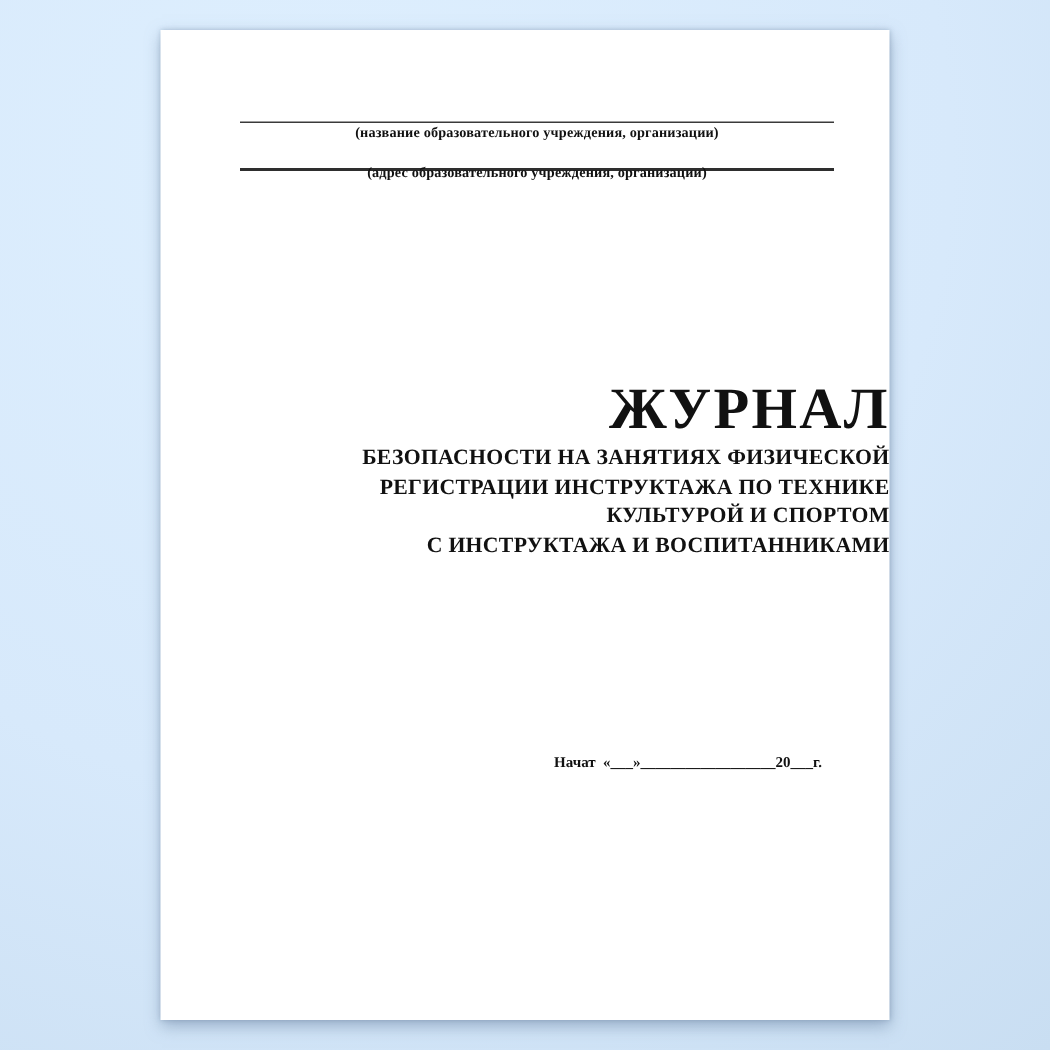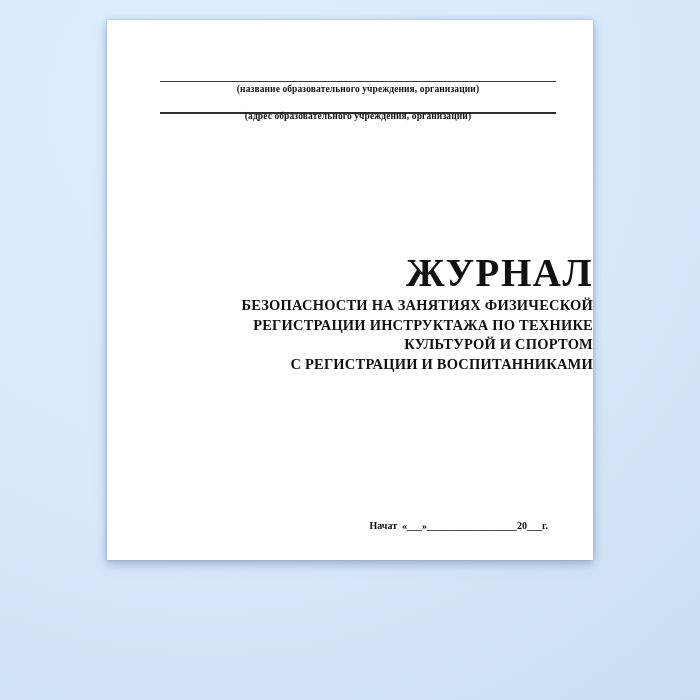--- a/index.html
+++ b/index.html
@@ -3,38 +3,38 @@
 <meta charset="utf-8">
 <style>
   html, body { margin: 0; padding: 0; }
   body {
     width: 700px; height: 700px; overflow: hidden; position: relative;
     background: radial-gradient(circle at 30% 15%, #deeffe 0%, #d7e9fb 55%, #c9def2 100%);
     font-family: "Liberation Serif", serif;
     color: #111;
   }
   .paper {
-    position: absolute; left: 107px; top: 20px; width: 486px; height: 540px;
+    position: absolute; left: 107px; top: 20px; width: 486px; height: 660px;
     background: #ffffff;
     box-shadow: 0 0 3px rgba(110,135,165,.45), 0 4px 10px rgba(105,132,162,.55);
   }
   
   .header-area { position: absolute; left: 53px; right: 37px; top: 0; }
   .blank-line-1 { position: absolute; top: 61px; left: 0; right: 0; border-top: 1px solid #3a3a3a; }
   .blank-line-2 { position: absolute; top: 92px; left: 0; right: 0; border-top: 2px solid #2e2e2e; }
   .line-caption { position: absolute; left: 0; right: 0; text-align: center;
     font-size: 9.5px; font-weight: bold; letter-spacing: .1px; }
   .caption-1 { top: 64px; }
   .caption-2 { top: 91px; }
   
   .title-block { position: absolute; top: 233px; left: 0; right: 0; text-align: right; }
   .journal-title { margin: 0; font-size: 39px; line-height: 40px; font-weight: bold; letter-spacing: 1.5px; }
   .journal-subtitle { margin-top: 3px; font-size: 14.5px; line-height: 19.5px; font-weight: bold; letter-spacing: .2px; }
   
-  .dates-block { position: absolute; top: 500px; right: 45px; text-align: left;
+  .dates-block { position: absolute; top: 483px; right: 45px; text-align: left;
     font-size: 10px; font-weight: bold; }
   .date-row { line-height: 12px; margin-bottom: 10px; white-space: nowrap; }
   .date-label { margin-right: 5px; }
 </style>
 </head>
 <body>
 
 <div class="paper">
 
   <div class="header-area">
@@ -43,21 +43,21 @@
     <div class="blank-line-2"></div>
     <div class="line-caption caption-2">(адрес образовательного учреждения, организации)</div>
   </div>
 
   <div class="title-block">
     <h1 class="journal-title">ЖУРНАЛ</h1>
     <div class="journal-subtitle">
       <div>БЕЗОПАСНОСТИ НА ЗАНЯТИЯХ ФИЗИЧЕСКОЙ</div>
       <div>РЕГИСТРАЦИИ ИНСТРУКТАЖА ПО ТЕХНИКЕ</div>
       <div>КУЛЬТУРОЙ И СПОРТОМ</div>
-      <div>С РЕГИСТРАЦИИ И ВОСПИТАННИКАМИ</div>
+      <div>С ИНСТРУКТАЖА И ВОСПИТАННИКАМИ</div>
     </div>
   </div>
 
   <div class="dates-block">
     <div class="date-row"><span class="date-label">Начат</span><span>«___»</span><span>__________________</span><span>20</span><span>___</span><span>г.</span></div>
   </div>
 
 </div>
 
 </body></html>

